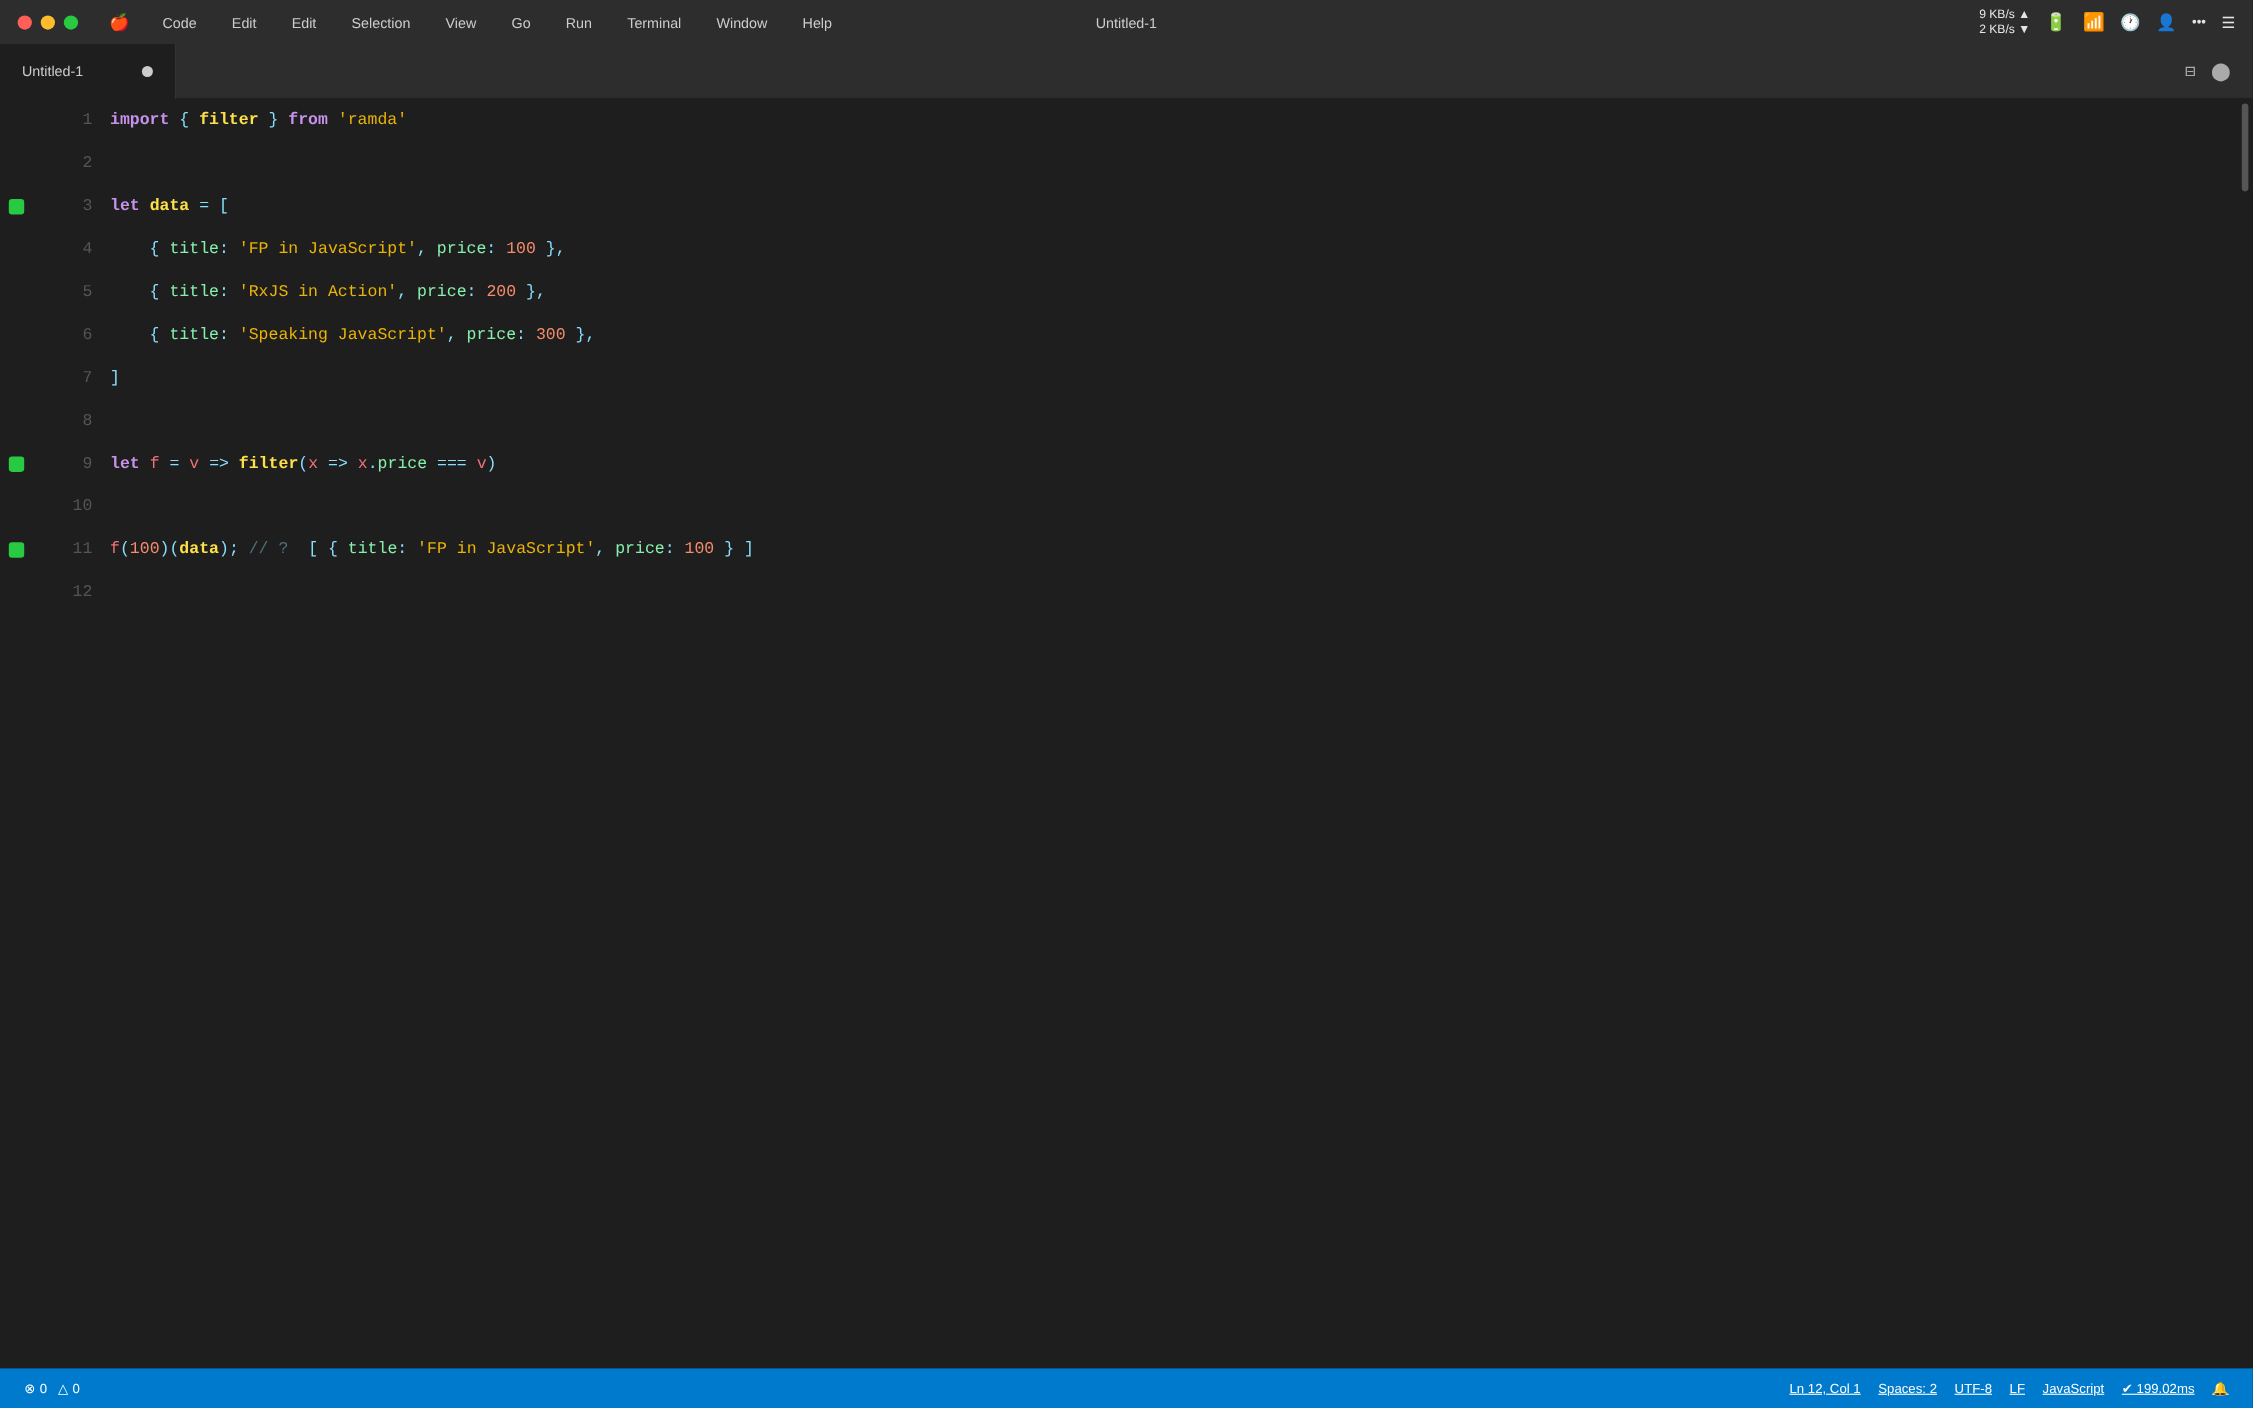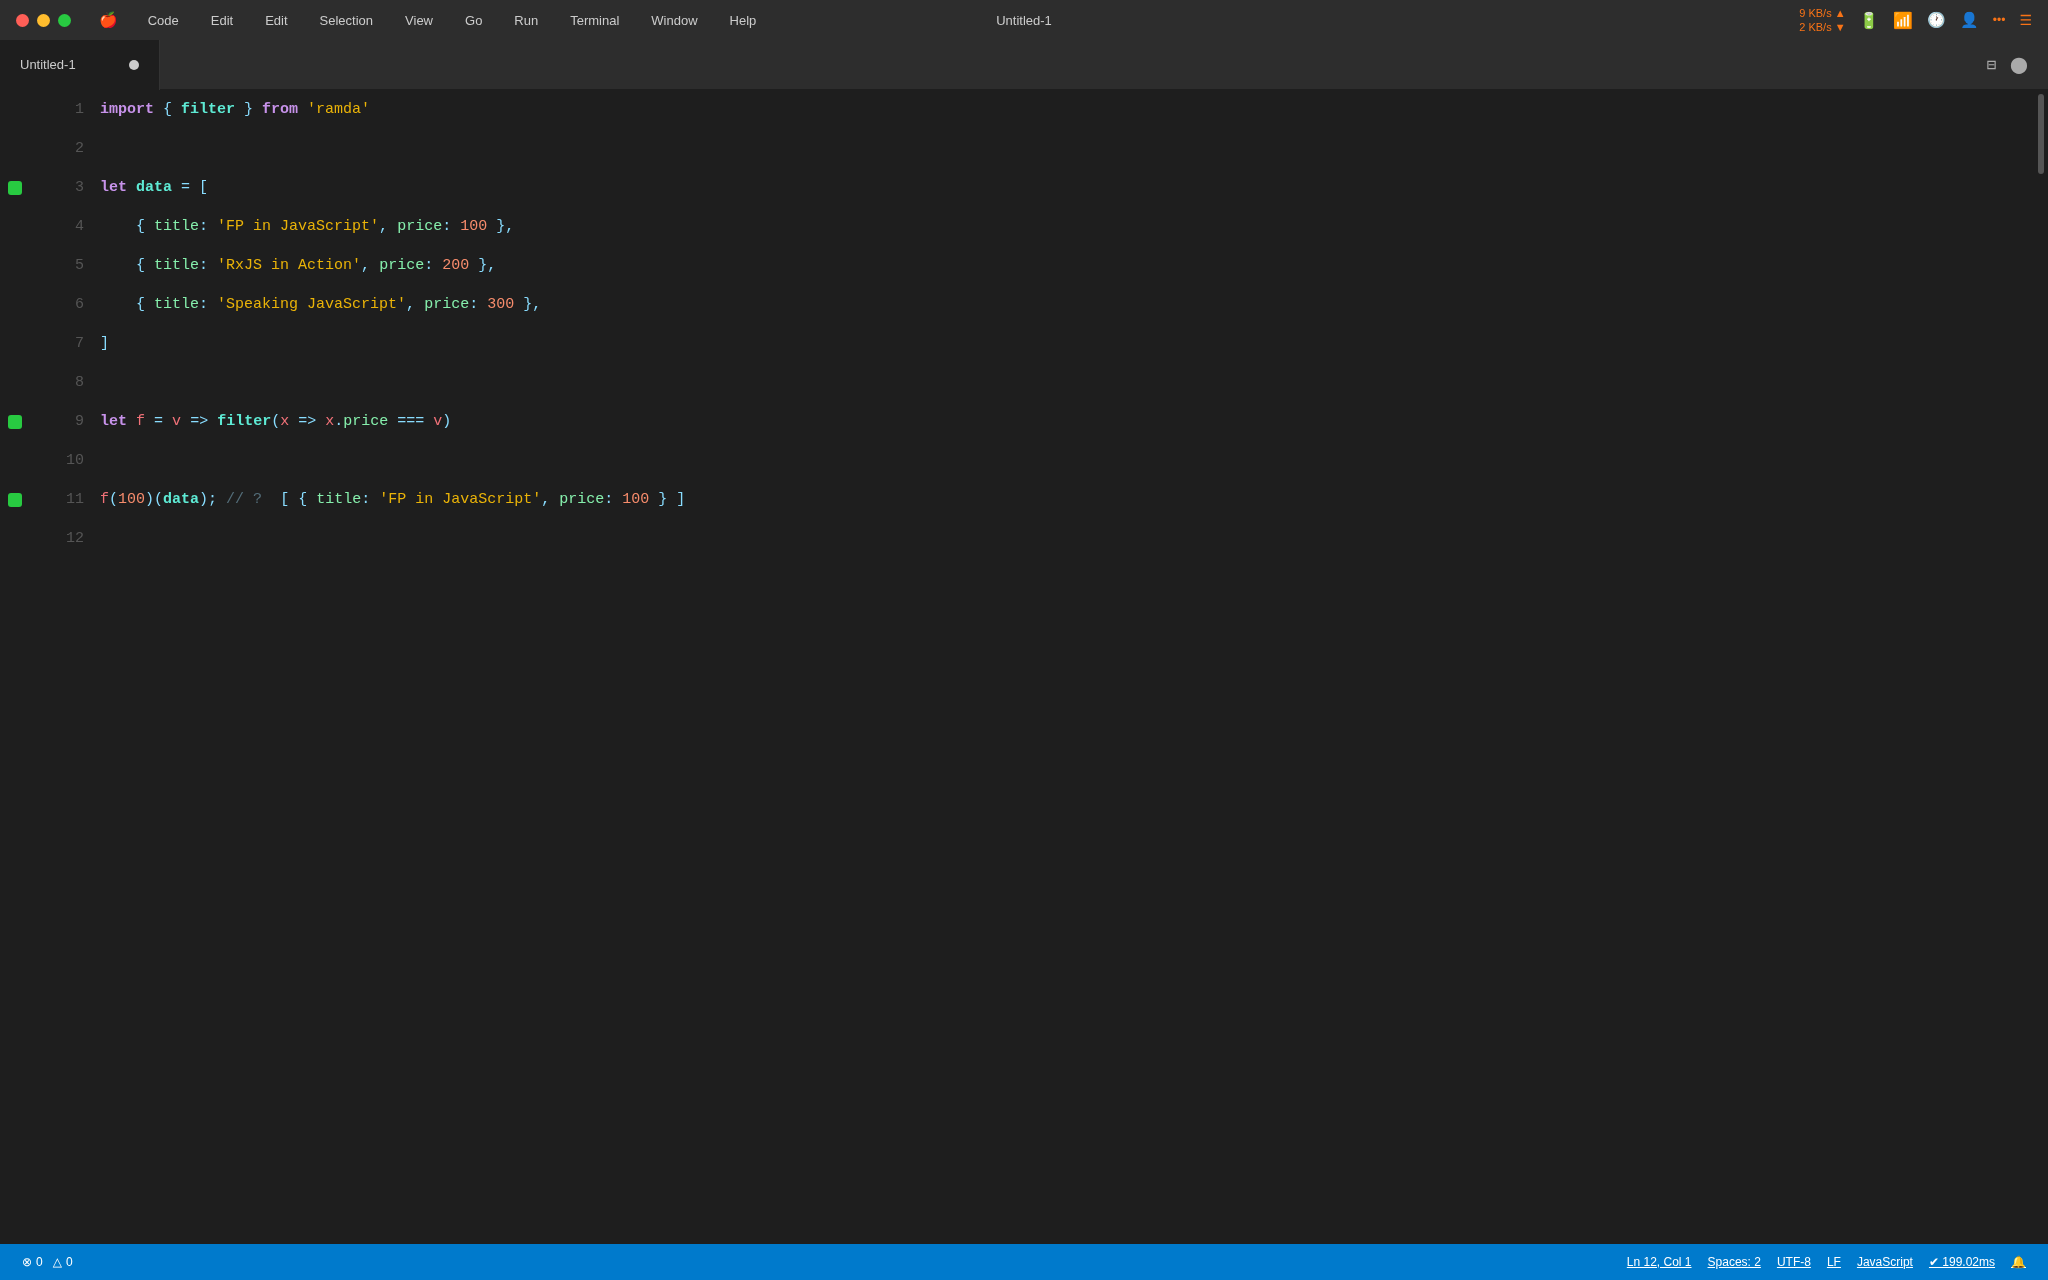--- a/index.html
+++ b/index.html
@@ -45,21 +45,21 @@
       color: #cccccc;
       font-size: 13px;
     }
     .apple-logo { font-size: 15px; margin-right: 4px; }
     .menubar-right {
       margin-left: auto;
       display: flex;
       align-items: center;
       gap: 14px;
       font-size: 12px;
-      color: #f97316;
+      color: #e5e5e5;
     }
     .window-title-bar {
       position: absolute;
       top: 0;
       left: 50%;
       transform: translateX(-50%);
       height: 40px;
       display: flex;
       align-items: center;
       font-size: 13px;
@@ -162,21 +162,21 @@
     .code-line {
       height: 39px;
       display: flex;
       align-items: center;
       white-space: pre;
       text-align: right;
     }
 
     
     .kw { color: #c792ea; font-weight: bold; } 
-    .fn { color: #5eead4; font-weight: bold; } 
+    .fn { color: #fde047; font-weight: bold; } 
     .str { color: #eab308; } 
     .num { color: #f78c6c; } 
     .prop { color: #86efac; } 
     .op { color: #89ddff; } 
     .punct { color: #89ddff; } 
     .comment { color: #546e7a; }
     .plain { color: #d4d4d4; }
     .var { color: #f07178; }
     .param { color: #f07178; }
 

